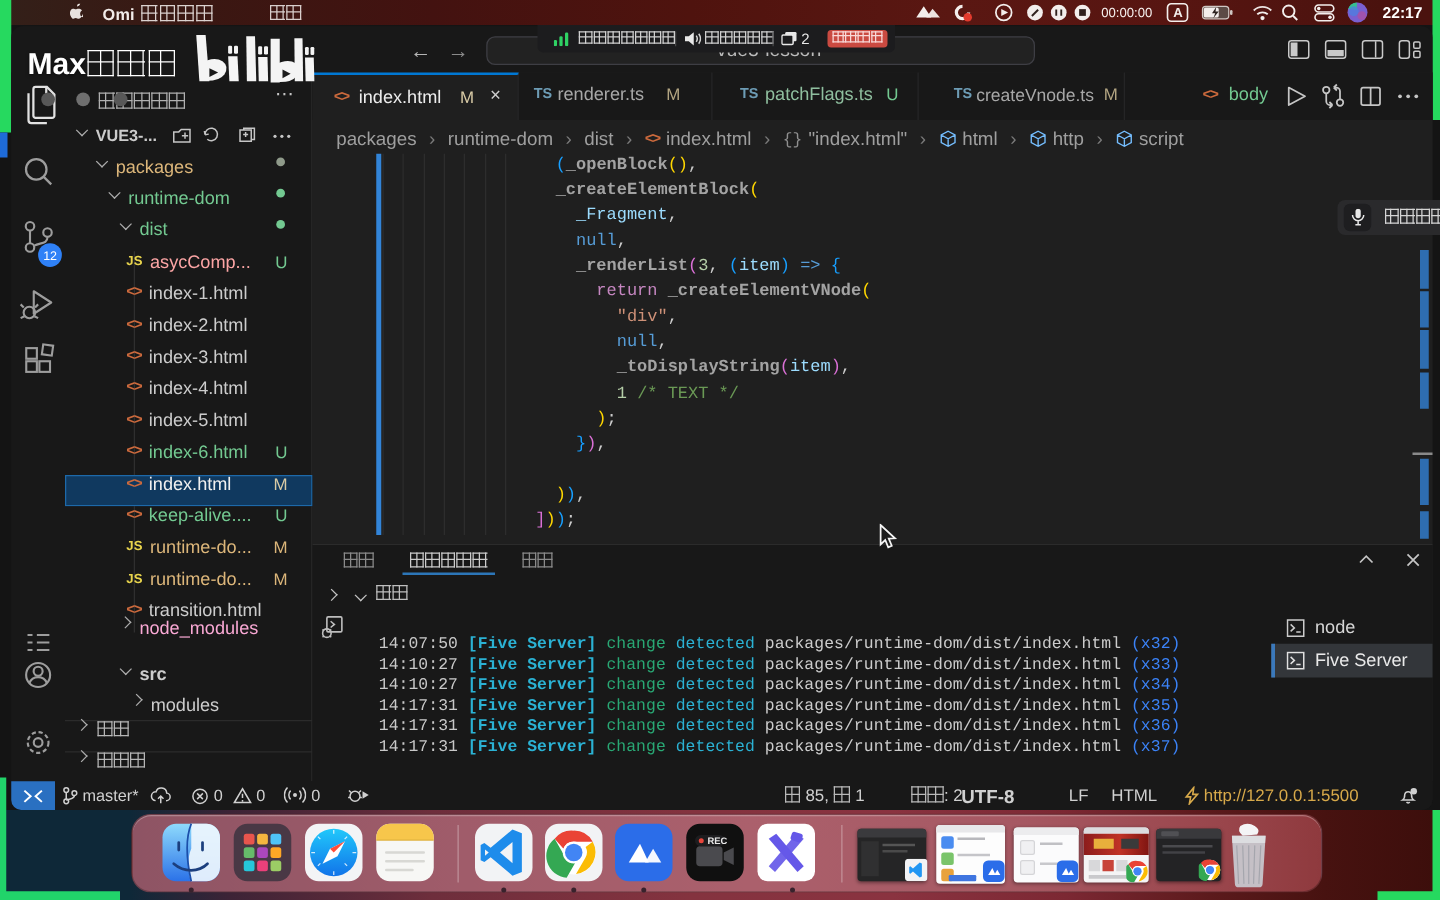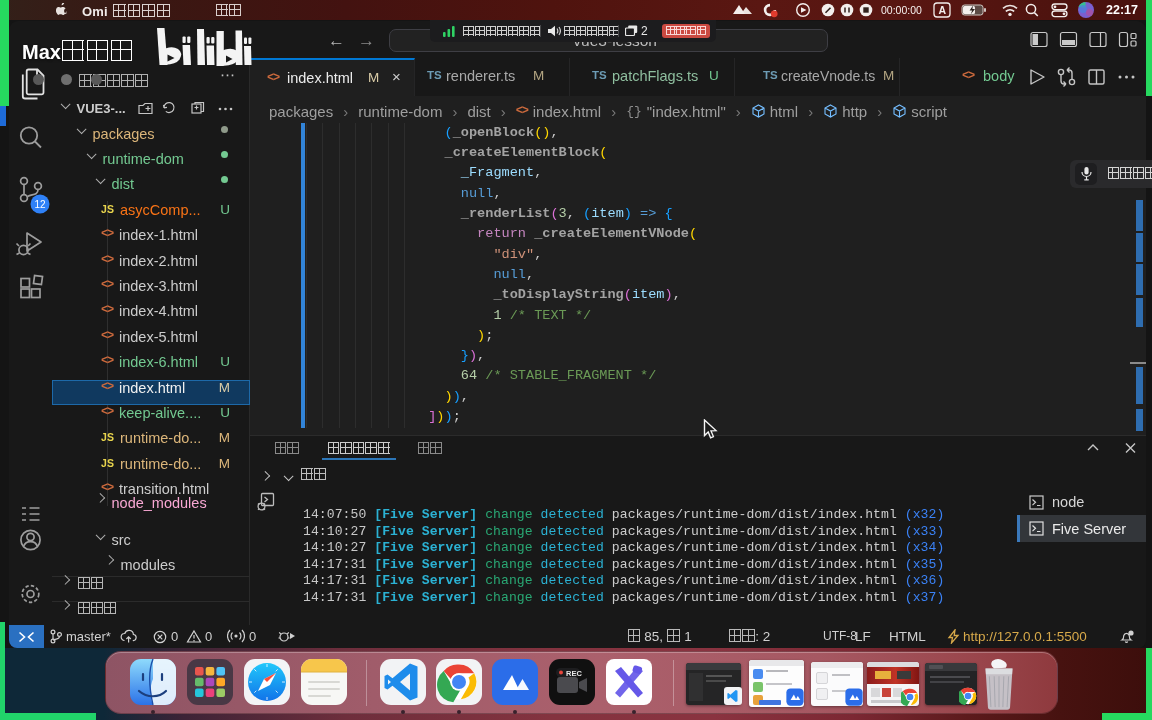--- a/index.html
+++ b/index.html
@@ -226,21 +226,21 @@
       <span style="color:#73c991;">runtime-dom</span>
       <span class="dot" style="background:#73c991;"></span>
     </div>
   <div class="row" style="top:118.4px;">
       <span style="margin-left:45px;margin-right:8px;" class="cv"></span>
       <span style="color:#73c991;">dist</span>
       <span class="dot" style="background:#73c991;"></span>
     </div>
   <div class="row" style="top:143.8px;">
       <span class="jsic" style="margin-left:49px;">JS</span>
-      <span style="color:#f97316;">asycComp...</span>
+      <span style="color:#fca5a5;">asycComp...</span>
       <span class="badge" style="color:#73c991;">U</span>
     </div>
   <div class="row" style="top:169.2px;"><span class="htic" style="margin-left:49px;">&lt;&gt;</span>index-1.html</div>
   <div class="row" style="top:194.6px;"><span class="htic" style="margin-left:49px;">&lt;&gt;</span>index-2.html</div>
   <div class="row" style="top:220px;"><span class="htic" style="margin-left:49px;">&lt;&gt;</span>index-3.html</div>
   <div class="row" style="top:245.4px;"><span class="htic" style="margin-left:49px;">&lt;&gt;</span>index-4.html</div>
   <div class="row" style="top:270.8px;"><span class="htic" style="margin-left:49px;">&lt;&gt;</span>index-5.html</div>
   <div class="row" style="top:296.2px;">
       <span class="htic" style="margin-left:49px;">&lt;&gt;</span>
       <span style="color:#73c991;">index-6.html</span>
@@ -261,21 +261,21 @@
       <span style="color:#dcb67a;">runtime-do...</span>
       <span class="badge" style="color:#dcb67a;">M</span>
     </div>
   <div class="row" style="top:397.8px;">
       <span class="jsic" style="margin-left:49px;">JS</span>
       <span style="color:#dcb67a;">runtime-do...</span>
       <span class="badge" style="color:#dcb67a;">M</span>
     </div>
   <div class="row" style="top:423.2px;"><span class="htic" style="margin-left:49px;">&lt;&gt;</span>transition.html</div>
   <div class="row" style="top:437px;color:#f9a8d4;"><span style="margin-left:45px;margin-right:8px;" class="cr"></span>node_modules</div>
-  <div class="row" style="top:474px;"><span style="margin-left:45px;margin-right:8px;" class="cv"></span>src</div>
+  <div class="row" style="top:474px;font-weight:bold;"><span style="margin-left:45px;margin-right:8px;" class="cv"></span>src</div>
   <div class="row" style="top:499.4px;"><span style="margin-left:54px;margin-right:8px;" class="cr"></span>modules</div>
 
   <div class="abs" style="left:0;top:518px;width:198px;height:1px;background:#2b2b2b;"></div>
   <div class="row" style="top:519px;font-weight:bold;font-size:13px;">
       <span style="margin-left:10px;margin-right:9px;" class="cr"></span>
       <span class="h"></span>
       <span class="h"></span>
     </div>
   <div class="abs" style="left:0;top:543px;width:198px;height:1px;background:#2b2b2b;"></div>
   <div class="row" style="top:544px;font-weight:bold;font-size:13px;">
@@ -375,21 +375,20 @@
     <div class="abs cl" style="left:210.8px;top:40.6px;"><i class="vb">_Fragment</i>,</div>
     <div class="abs cl" style="left:210.8px;top:60.9px;"><i class="kw">null</i>,</div>
     <div class="abs cl" style="left:210.8px;top:81.2px;"><i class="fn">_renderList</i><i class="bo">(</i><i class="nm">3</i>, <i class="bb">(</i><i class="vb">item</i><i class="bb">)</i> <i class="kw">=&gt;</i> <i class="bb">{</i></div>
     <div class="abs cl" style="left:227.1px;top:101.5px;"><i class="rt">return</i> <i class="fn">_createElementVNode</i><i class="bg">(</i></div>
     <div class="abs cl" style="left:243.4px;top:121.8px;"><i class="st">"div"</i>,</div>
     <div class="abs cl" style="left:243.4px;top:142.1px;"><i class="kw">null</i>,</div>
     <div class="abs cl" style="left:243.4px;top:162.4px;"><i class="fn">_toDisplayString</i><i class="bo">(</i><i class="vb">item</i><i class="bo">)</i>,</div>
     <div class="abs cl" style="left:243.4px;top:182.7px;"><i class="nm">1</i> <i class="cm">/* TEXT */</i></div>
     <div class="abs cl" style="left:227.1px;top:203px;"><i class="bg">)</i>;</div>
     <div class="abs cl" style="left:210.8px;top:223.3px;"><i class="bb">}</i><i class="bo">)</i>,</div>
-    <div class="abs cl" style="left:210.8px;top:243.6px;"><i class="nm">64</i> <i class="cm">/* STABLE_FRAGMENT */</i></div>
     <div class="abs cl" style="left:194.5px;top:263.9px;"><i class="bg">)</i><i class="bb">)</i>,</div>
     <div class="abs cl" style="left:178.2px;top:284.2px;"><i class="bo">]</i><i class="bg">)</i><i class="bb">)</i>;</div>
   </div>
 
   <div class="abs" style="left:886px;top:142px;width:7px;height:31px;background:#2e6db0;"></div>
   <div class="abs" style="left:886px;top:175px;width:7px;height:29px;background:#2e6db0;"></div>
   <div class="abs" style="left:886px;top:206px;width:7px;height:31px;background:#2e6db0;"></div>
   <div class="abs" style="left:886px;top:240px;width:7px;height:29px;background:#2e6db0;"></div>
   <div class="abs" style="left:880px;top:304px;width:16px;height:1.5px;background:#8a8a8a;"></div>
   <div class="abs" style="left:886px;top:309px;width:7px;height:37px;background:#2e6db0;"></div>
@@ -485,21 +484,21 @@
   <span class="abs" style="left:240px;top:4px;">0</span>
   <svg class="abs" style="left:269px;top:4px;" width="18" height="15" viewBox="0 0 18 15">
       <g stroke="#d0d0d0" fill="none" stroke-width="1.2">
         <circle cx="6" cy="8" r="4"></circle>
         <path d="M2.8 5 l-1.6-1.6 M9.2 5 l1.6-1.6 M2 9 h-1.5 M11.5 9 h-1.5"></path>
         <path d="M12 4 L17 7 L12 10 Z" fill="#d0d0d0" stroke="none"></path>
       </g>
     </svg>
   <span class="abs" style="left:618px;top:4px;font-size:13.5px;"><span class="h"></span> 85, <span class="h"></span> 1</span>
   <span class="abs" style="left:719px;top:4px;font-size:13.5px;"><span class="h"></span><span class="h"></span>: 2</span>
-  <span class="abs" style="left:814px;top:4px;font-size:12px;">UTF-8</span>
+  <span class="abs" style="left:760px;top:4px;font-size:15px;font-weight:bold;">UTF-8</span>
   <span class="abs" style="left:846px;top:4px;font-size:13.5px;">LF</span>
   <span class="abs" style="left:880px;top:4px;font-size:13.5px;">HTML</span>
   <svg class="abs" style="left:938px;top:4px;" width="13" height="15" viewBox="0 0 13 15">
       <path d="M8 1 L2 8.5 h3.5 L4.5 14 L11 6.5 H7.2 Z" fill="none" stroke="#d7a94a" stroke-width="1.3"></path>
     </svg>
   <span class="abs" style="left:954px;top:4px;color:#d7a94a;font-size:13.5px;">http://127.0.0.1:5500</span>
   <svg class="abs" style="left:1110px;top:4px;" width="16" height="15" viewBox="0 0 16 15">
       <path d="M3 11 h9 c-1.5-1-1.8-2.5-1.8-4.5 a2.8 2.8 0 0 0 -5.4 0 C4.8 8.5 4.5 10 3 11 Z M6.3 12.5 a1.3 1.3 0 0 0 2.4 0" stroke="#d0d0d0" fill="none" stroke-width="1.2"></path>
       <circle cx="12" cy="4" r="2.6" fill="#d0d0d0"></circle>
     </svg>
@@ -691,21 +690,21 @@
   </svg>
 
   <div class="abs" style="left:45px;top:58px;width:4px;height:4px;border-radius:50%;background:#38222c;"></div>
   <div class="abs" style="left:295px;top:58px;width:4px;height:4px;border-radius:50%;background:#38222c;"></div>
   <div class="abs" style="left:351px;top:58px;width:4px;height:4px;border-radius:50%;background:#38222c;"></div>
   <div class="abs" style="left:407px;top:58px;width:4px;height:4px;border-radius:50%;background:#38222c;"></div>
   <div class="abs" style="left:526px;top:58px;width:4px;height:4px;border-radius:50%;background:#38222c;"></div>
 </div>
 
 <div class="abs" id="watermark" style="left:0;top:0;">
-  <div class="abs" style="left:22px;top:36px;color:#fff;font-size:20px;font-weight:bold;text-shadow:0 1px 3px rgba(0,0,0,.55);white-space:nowrap;line-height:31px;">Max<span style="font-size:23px;"><span class="h" style="opacity:1;margin:0 1.5px;"></span><span class="h" style="opacity:1;margin:0 1.5px;"></span><span class="h" style="opacity:1;margin:0 1.5px;"></span></span></div>
+  <div class="abs" style="left:22px;top:36px;color:#fff;font-size:24px;font-weight:bold;text-shadow:0 1px 3px rgba(0,0,0,.55);white-space:nowrap;line-height:31px;">Max<span style="font-size:23px;"><span class="h" style="opacity:1;margin:0 1.5px;"></span><span class="h" style="opacity:1;margin:0 1.5px;"></span><span class="h" style="opacity:1;margin:0 1.5px;"></span></span></div>
 
   <svg class="abs" style="left:155px;top:27px;" width="98" height="40" viewBox="0 0 98 40">
     <g fill="#f4f4f4">
       <path d="M2 1 L9.5 1 L12.5 38 L4.5 38 Z"></path>
       <path d="M5 24 Q16 17.5 23 22 Q28.5 26 24.5 32.5 Q20 38.5 7 37.5 Z"></path>
       <path d="M12.5 27.5 L19.5 31 L12.5 34.5 Z" fill="#1b1b1b"></path>
       <rect x="27.5" y="9.5" width="3.2" height="6.5" rx="1"></rect>
         <rect x="32.2" y="9.5" width="3.2" height="6.5" rx="1"></rect>
       <path d="M27.5 18 L35 18 L36 38 L28.5 38 Z"></path>
       <path d="M42 2 L49 2 L50 38 L42.5 38 Z"></path>

